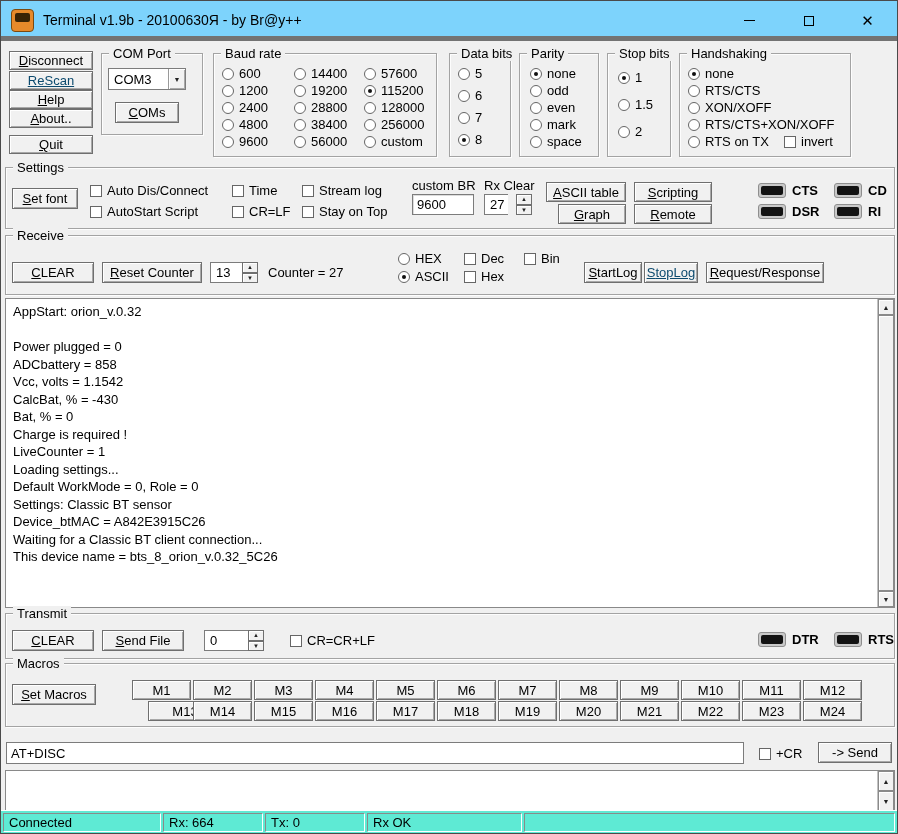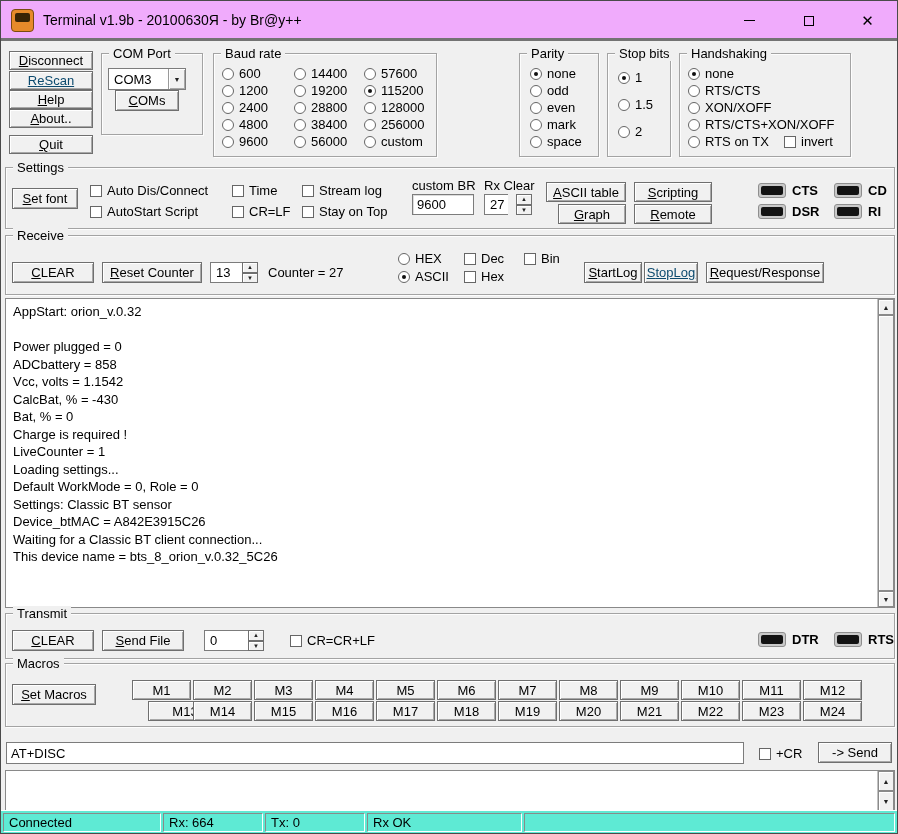--- a/index.html
+++ b/index.html
@@ -1,20 +1,20 @@
 <!DOCTYPE html>
 <html><head>
 <meta charset="utf-8">
 <style>
   * { margin:0; padding:0; box-sizing:border-box; }
   body { font-family:"Liberation Sans","DejaVu Sans",sans-serif; background:#ffffff; }
   #window { position:relative; width:898px; height:834px; background:#f0f0f0; border:1px solid #4a4a4a; overflow:hidden; font-size:13px; color:#000; }
 
   
-  .titlebar { position:absolute; left:0; top:0; width:100%; height:40px; background:#f0abfc; border-bottom:3px solid #737373; }
+  .titlebar { position:absolute; left:0; top:0; width:100%; height:40px; background:#7dd3fc; border-bottom:5px solid #737373; }
   .app-icon { position:absolute; left:10px; top:8px; width:23px; height:23px; background:#e78a2a; border:1px solid #7a4a10; border-radius:4px; }
   .app-icon-screen { position:absolute; left:3px; top:3px; right:3px; height:9px; background:#3a2405; border-radius:2px; }
   .title-text { position:absolute; left:42px; top:0; line-height:39px; font-size:14px; white-space:nowrap; }
   .winbtn { position:absolute; top:0; width:59px; height:39px; display:flex; align-items:center; justify-content:center; }
   .glyph-min { width:11px; border-top:1px solid #000; }
   .glyph-max { width:10px; height:10px; border:1px solid #000; }
   .glyph-close { font-size:15px; line-height:1; }
 
   
   .group { position:absolute; border:1px solid #a3a3a3; box-shadow: inset 1px 1px 0 #fdfdfd, 1px 1px 0 #fdfdfd; }
@@ -113,21 +113,21 @@
     </div>
 
   <div class="group" style="left:100px;top:52px;width:102px;height:82px;">
     <span class="group-label">COM Port</span>
     <div class="combo" style="left:6px;top:14px;width:78px;height:22px;">
       <span class="combo-val">COM3</span>
       <span class="combo-btn">
           <span>▼</span>
         </span>
     </div>
-    <div class="btn" style="left:13px;top:36px;width:64px;height:21px;">
+    <div class="btn" style="left:13px;top:48px;width:64px;height:21px;">
         <span class="bl ak">COMs</span>
       </div>
   </div>
 
   <div class="group" style="left:212px;top:52px;width:224px;height:104px;">
     <span class="group-label">Baud rate</span>
     <div class="radio-item" style="left:8px;top:12px;">
         <span class="radio"></span>
         <span class="rlbl">600</span>
       </div>
@@ -182,20 +182,39 @@
     <div class="radio-item" style="left:150px;top:63px;">
         <span class="radio"></span>
         <span class="rlbl">256000</span>
       </div>
     <div class="radio-item" style="left:150px;top:80px;">
         <span class="radio"></span>
         <span class="rlbl">custom</span>
       </div>
   </div>
 
+  <div class="group" style="left:448px;top:52px;width:62px;height:104px;">
+    <span class="group-label">Data bits</span>
+    <div class="radio-item" style="left:8px;top:12px;">
+        <span class="radio"></span>
+        <span class="rlbl">5</span>
+      </div>
+    <div class="radio-item" style="left:8px;top:34px;">
+        <span class="radio"></span>
+        <span class="rlbl">6</span>
+      </div>
+    <div class="radio-item" style="left:8px;top:56px;">
+        <span class="radio"></span>
+        <span class="rlbl">7</span>
+      </div>
+    <div class="radio-item" style="left:8px;top:78px;">
+        <span class="radio checked"></span>
+        <span class="rlbl">8</span>
+      </div>
+  </div>
 
   <div class="group" style="left:518px;top:52px;width:80px;height:104px;">
     <span class="group-label">Parity</span>
     <div class="radio-item" style="left:10px;top:12px;">
         <span class="radio checked"></span>
         <span class="rlbl">none</span>
       </div>
     <div class="radio-item" style="left:10px;top:29px;">
         <span class="radio"></span>
         <span class="rlbl">odd</span>

